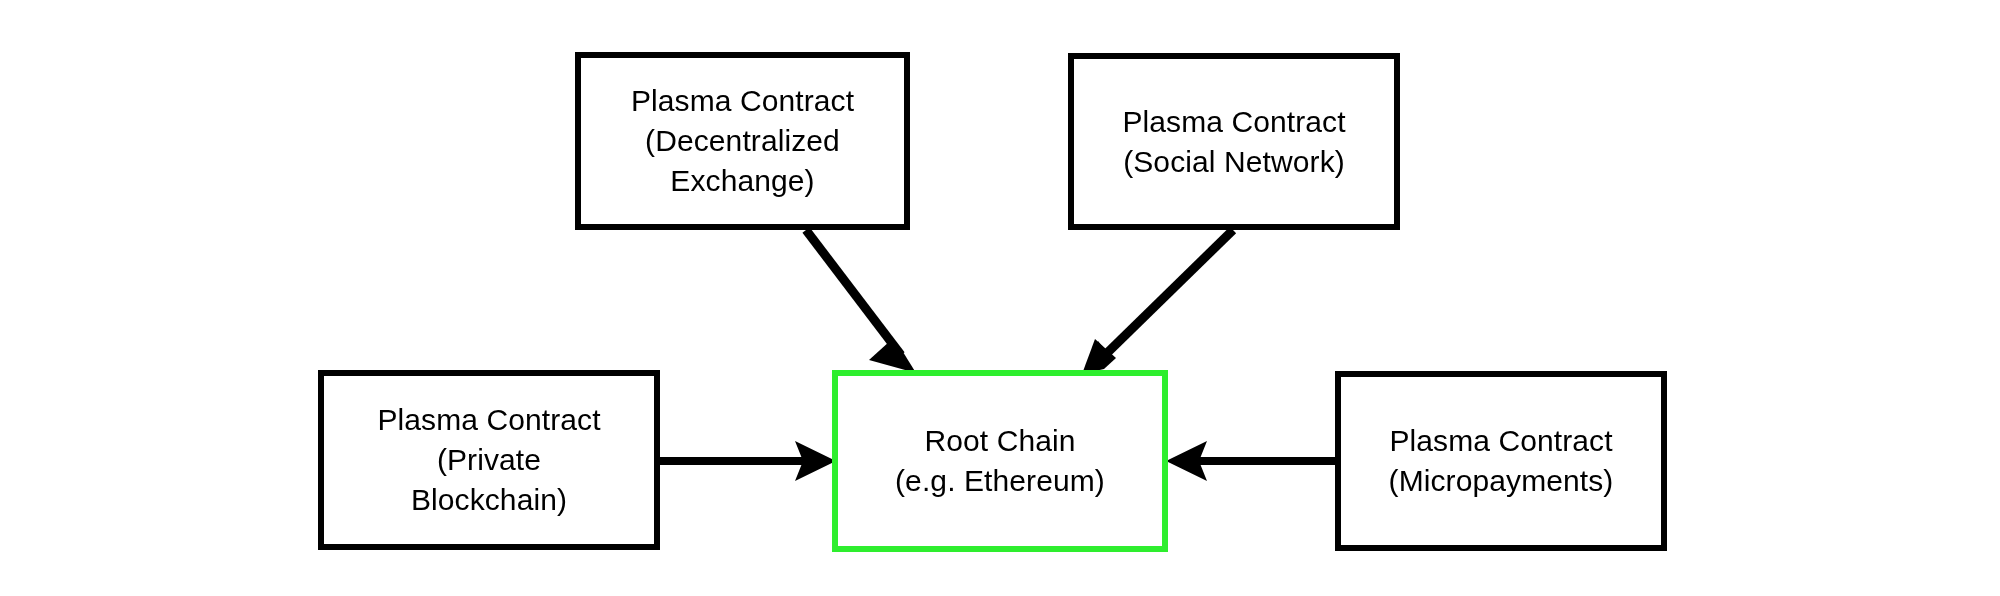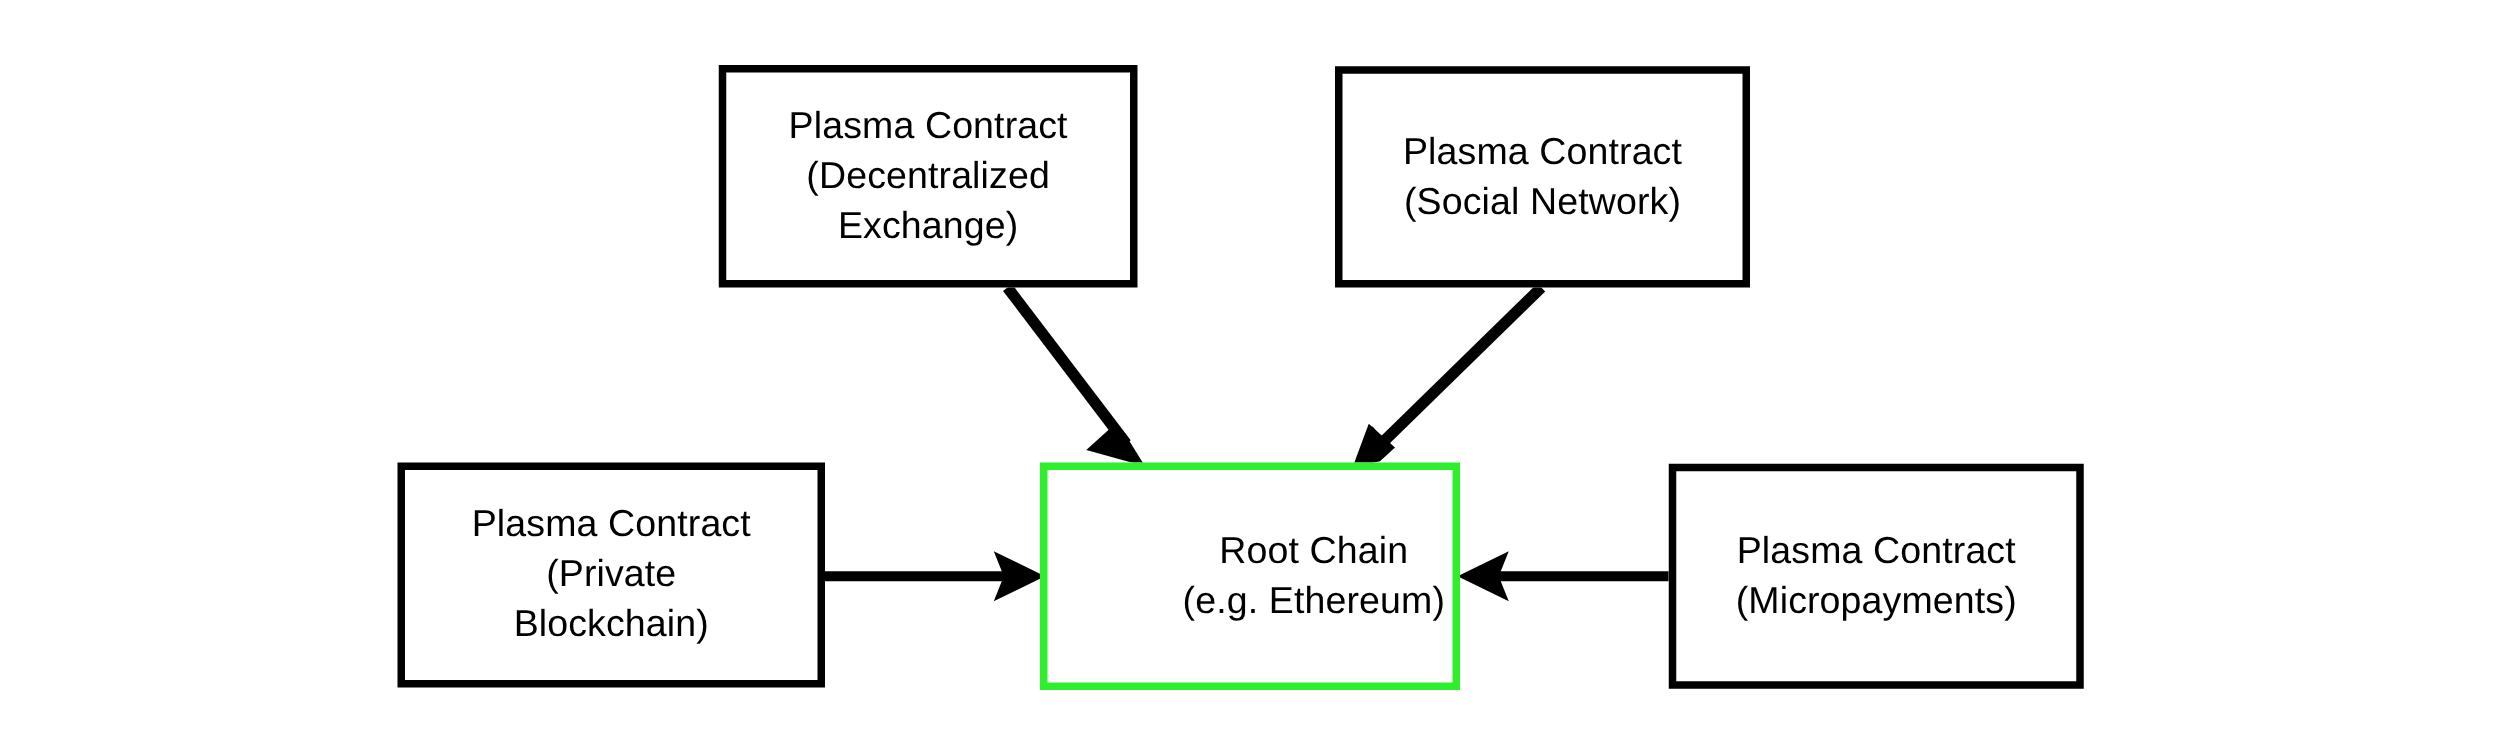--- a/index.html
+++ b/index.html
@@ -43,21 +43,20 @@
     line-height: 40px;
     letter-spacing: 0.1px;
     white-space: pre-line;
     padding: 0 6px;
   }
   .node-plain {
     border: 6px solid #000000;
   }
   .node-root {
     border: 6px solid #737373;
-    justify-content: flex-end;
   }
 
   
   #node-dex          { left: 575px;  top: 52px;  width: 335px; height: 178px; }
   #node-social       { left: 1068px; top: 53px;  width: 332px; height: 177px; }
   #node-private      { left: 318px;  top: 370px; width: 342px; height: 180px; }
   #node-root         { left: 832px;  top: 370px; width: 336px; height: 182px; }
   #node-micro        { left: 1335px; top: 371px; width: 332px; height: 180px; }
 </style>
 </head>

